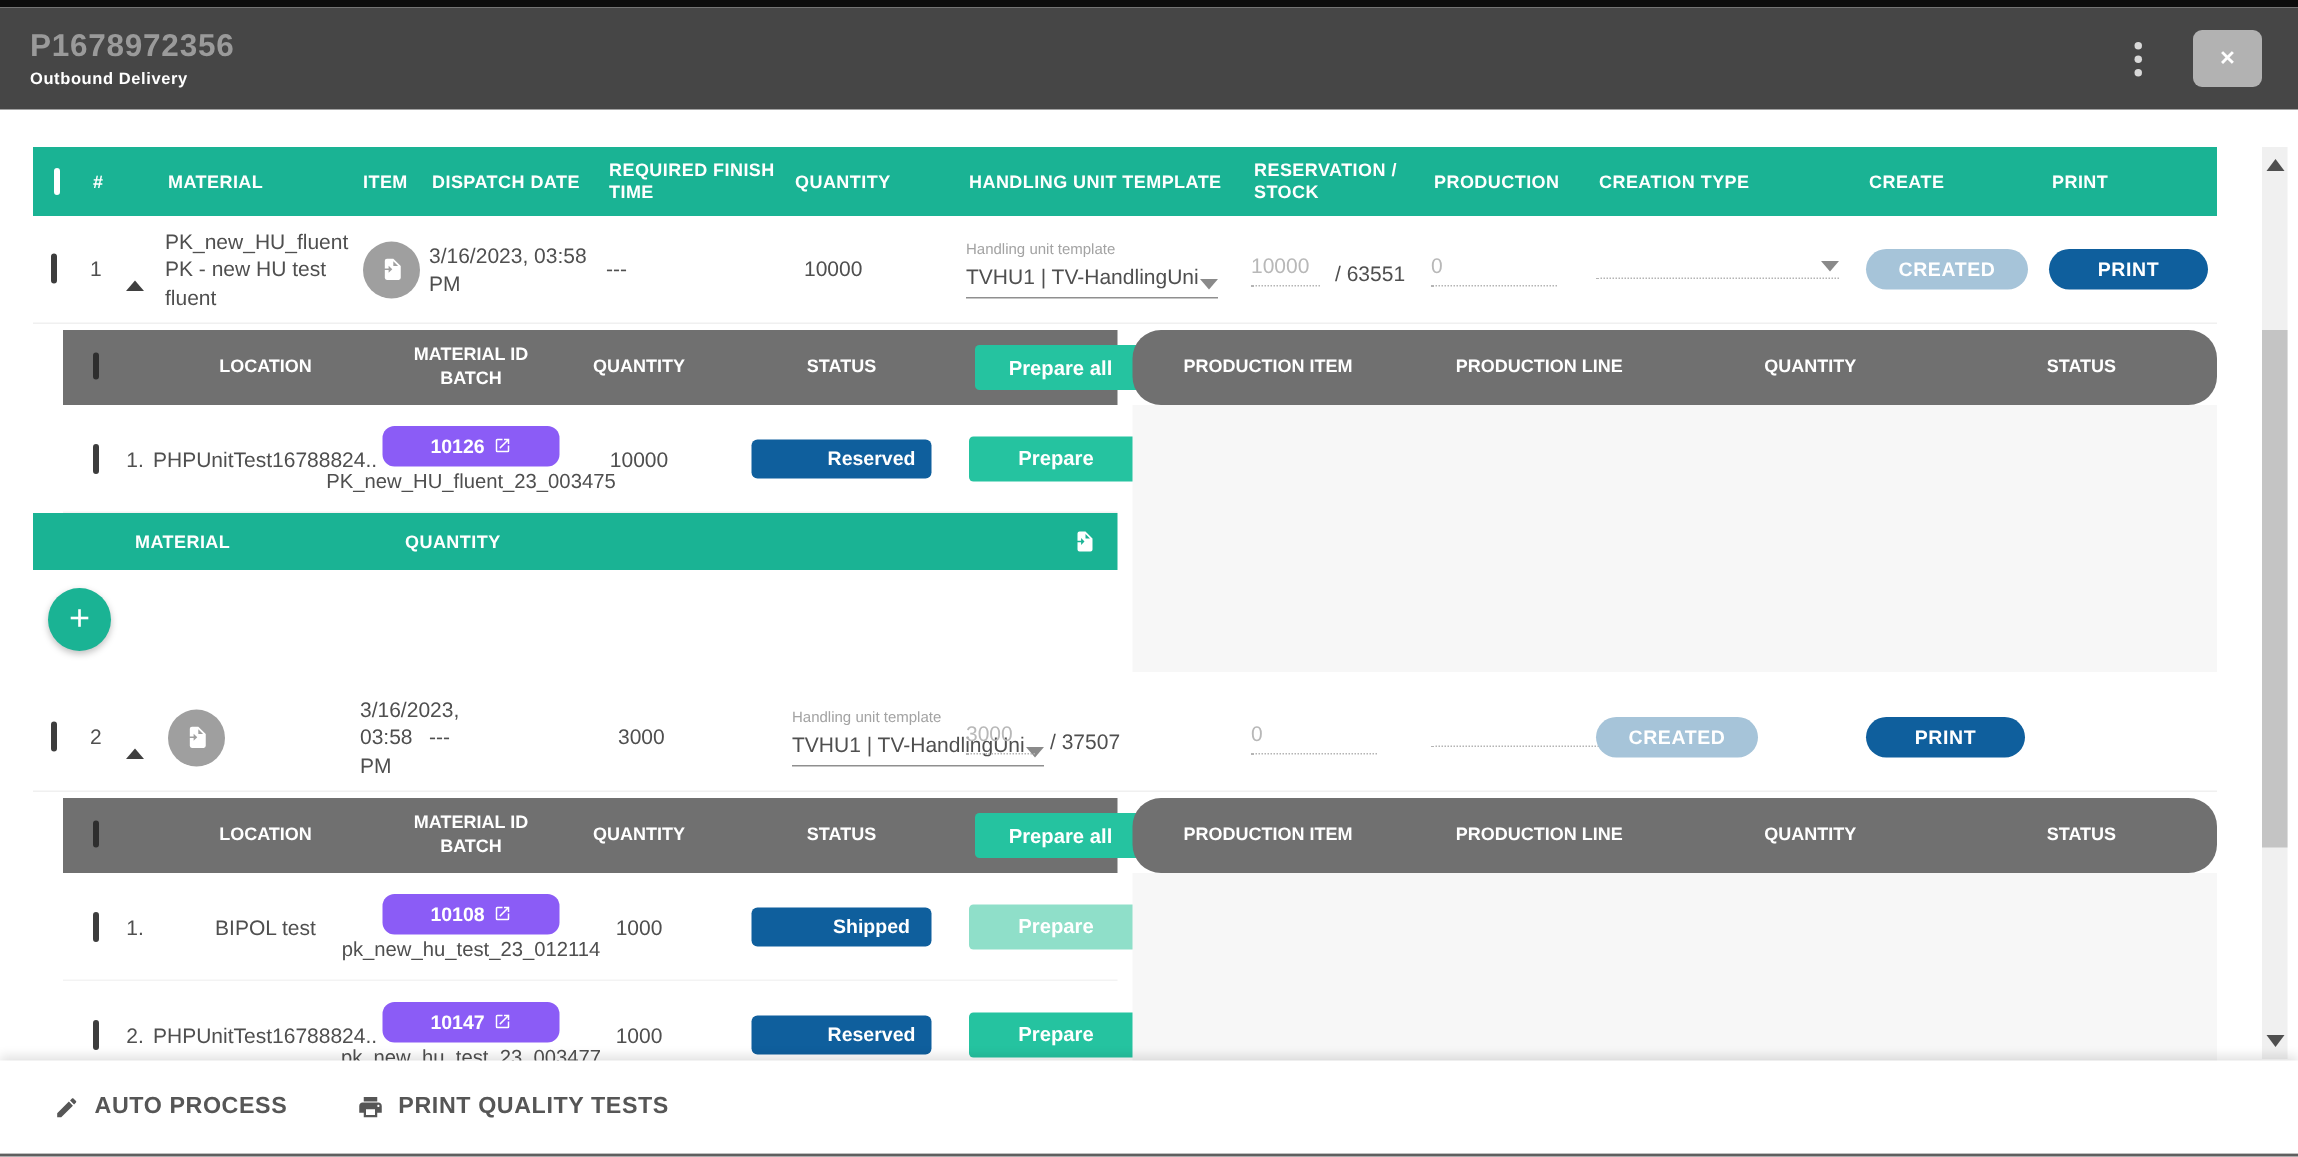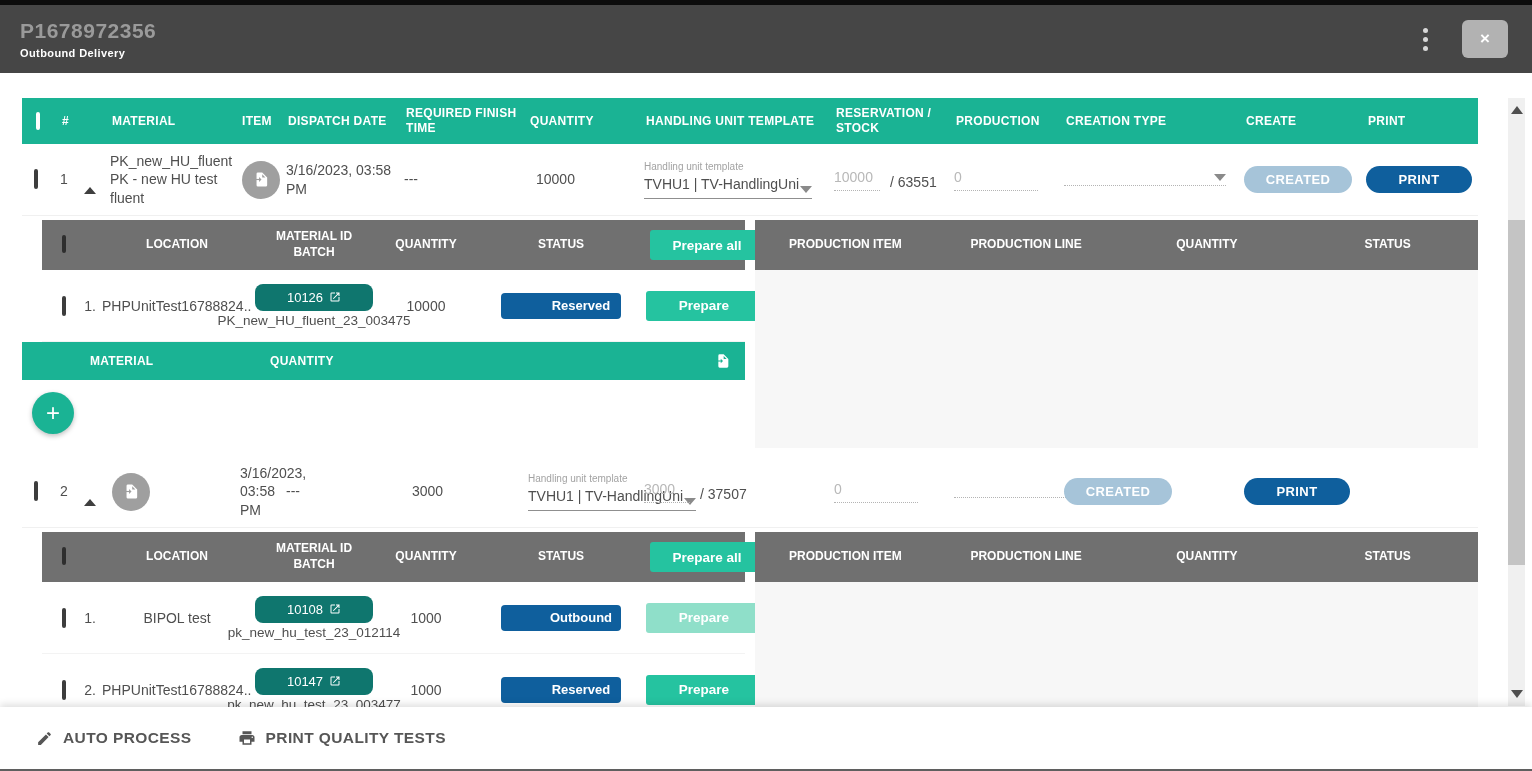--- a/index.html
+++ b/index.html
@@ -62,43 +62,43 @@
   .stock-panel { width:723px; }
   .production-panel { width:723px; }
 
   .stock-grid { display:grid; align-items:center;
                 grid-template-columns:36px 24px 150px 124px 100px 170px 1fr;margin-left:20px; }
   .thead-gray { background:#707070; color:#fff; min-height:50px; font-size:12px; font-weight:bold; }
   .thead-gray .cell { padding:4px 4px; text-align:center; line-height:1.3; }
   .stock-row { min-height:72px; font-size:14px; color:#4f4f4f; border-bottom:1px solid #f3f3f3; }
   .stock-row .cell { text-align:center; }
 
-  .badge { display:inline-flex; align-items:center; justify-content:center; gap:6px; background:#0f766e;
-           color:#fff; font-size:13px; font-weight:normal; border-radius:8px; min-width:118px; height:27px;
+  .badge { display:inline-flex; align-items:center; justify-content:center; gap:6px; background:#8b5cf6;
+           color:#fff; font-size:13px; font-weight:bold; border-radius:8px; min-width:118px; height:27px;
            cursor:pointer; border:none; }
   .batch-cell { display:flex; flex-direction:column; align-items:center; gap:2px; }
   .batch-text { font-size:13.5px; white-space:nowrap; }
 
   .status-pill { display:inline-flex; align-items:center; justify-content:center; width:120px; height:26px;
                  border-radius:4px; background:#0f5f9d; color:#fff; font-size:13px; font-weight:bold;padding-left:40px; }
   .btn-teal { min-width:116px; height:30px; border:none; border-radius:3px; background:#25c3a0; color:#fff;
               font-size:13.5px; font-weight:bold; cursor:pointer; }
   .btn-teal.sm { min-width:114px; }
   .btn-teal.disabled { background:#8fdfc9; cursor:default; }
 
   .materials-head { background:#1ab394; height:38px; display:flex; align-items:center; color:#fff;
                     font-size:12px; font-weight:bold; padding:0 14px 0 68px; letter-spacing:.3px; }
   .materials-head .mat-col { width:180px; }
   .materials-head .icon-right { margin-left:auto; cursor:pointer; display:flex; }
   .materials-body { height:68px; position:relative; background:#fff; }
   .fab { position:absolute; left:10px; top:12px; width:42px; height:42px; border-radius:50%; border:none;
          background:#1ab394; color:#fff; font-size:24px; line-height:1; cursor:pointer;
          box-shadow:0 2px 5px rgba(0,0,0,.25); }
 
-  .prod-grid { display:grid; grid-template-columns:1fr 1fr 1fr 1fr; align-items:center; }
+  .prod-grid { display:grid; grid-template-columns:1fr 1fr 1fr 1fr; align-items:center;border-radius:19px; }
   .prod-body { background:#f7f7f7; }
   .prod-body.h1 { height:178px; }
   .prod-body.h2 { height:150px; }
 
   .loc-text { white-space:nowrap; overflow:hidden; }
 
   
   .footer { position:absolute; left:0; bottom:0; width:100%; height:62px; background:#fff;
             box-shadow:0 -3px 7px rgba(0,0,0,.12); display:flex; align-items:center; gap:46px;
             padding-left:36px; z-index:5; }
@@ -325,21 +325,21 @@
               <span>10108</span>
               <span>
                 <svg width="12" height="12" viewBox="0 0 24 24" fill="#ffffff">
                     <path d="M19 19H5V5h7V3H5a2 2 0 0 0-2 2v14a2 2 0 0 0 2 2h14a2 2 0 0 0 2-2v-7h-2v7zM14 3v2h3.6l-9.8 9.8 1.4 1.4L19 6.4V10h2V3h-7z"></path>
                   </svg>
               </span>
             </button>
             <span class="batch-text">pk_new_hu_test_23_012114</span>
           </div>
           <div class="cell">1000</div>
-          <div class="cell"><span class="status-pill">Outbound</span></div>
+          <div class="cell"><span class="status-pill">Shipped</span></div>
           <div class="cell" style="text-align:center;"><button class="btn-teal disabled">Prepare</button></div>
         </div>
         <div class="stock-grid stock-row">
           <div class="cell"><span class="cb row-cb"></span></div>
           <div class="cell">2.</div>
           <div class="cell loc-text">PHPUnitTest16788824...</div>
           <div class="cell batch-cell">
             <button class="badge">
               <span>10147</span>
               <span>

